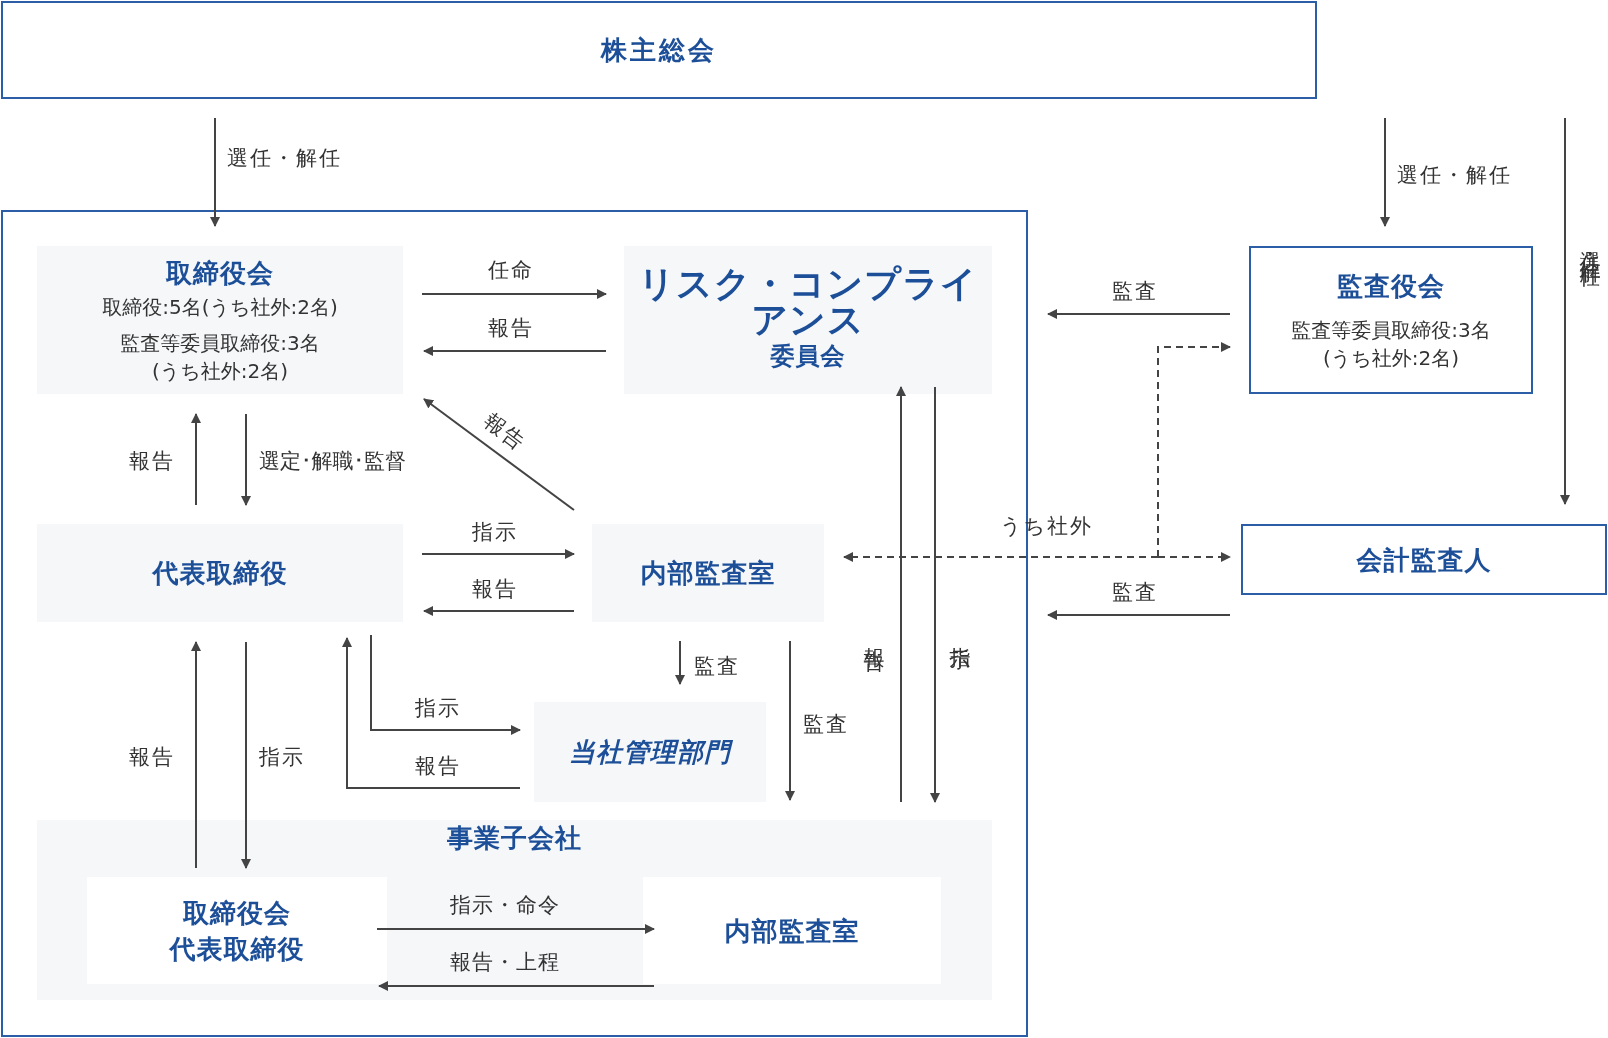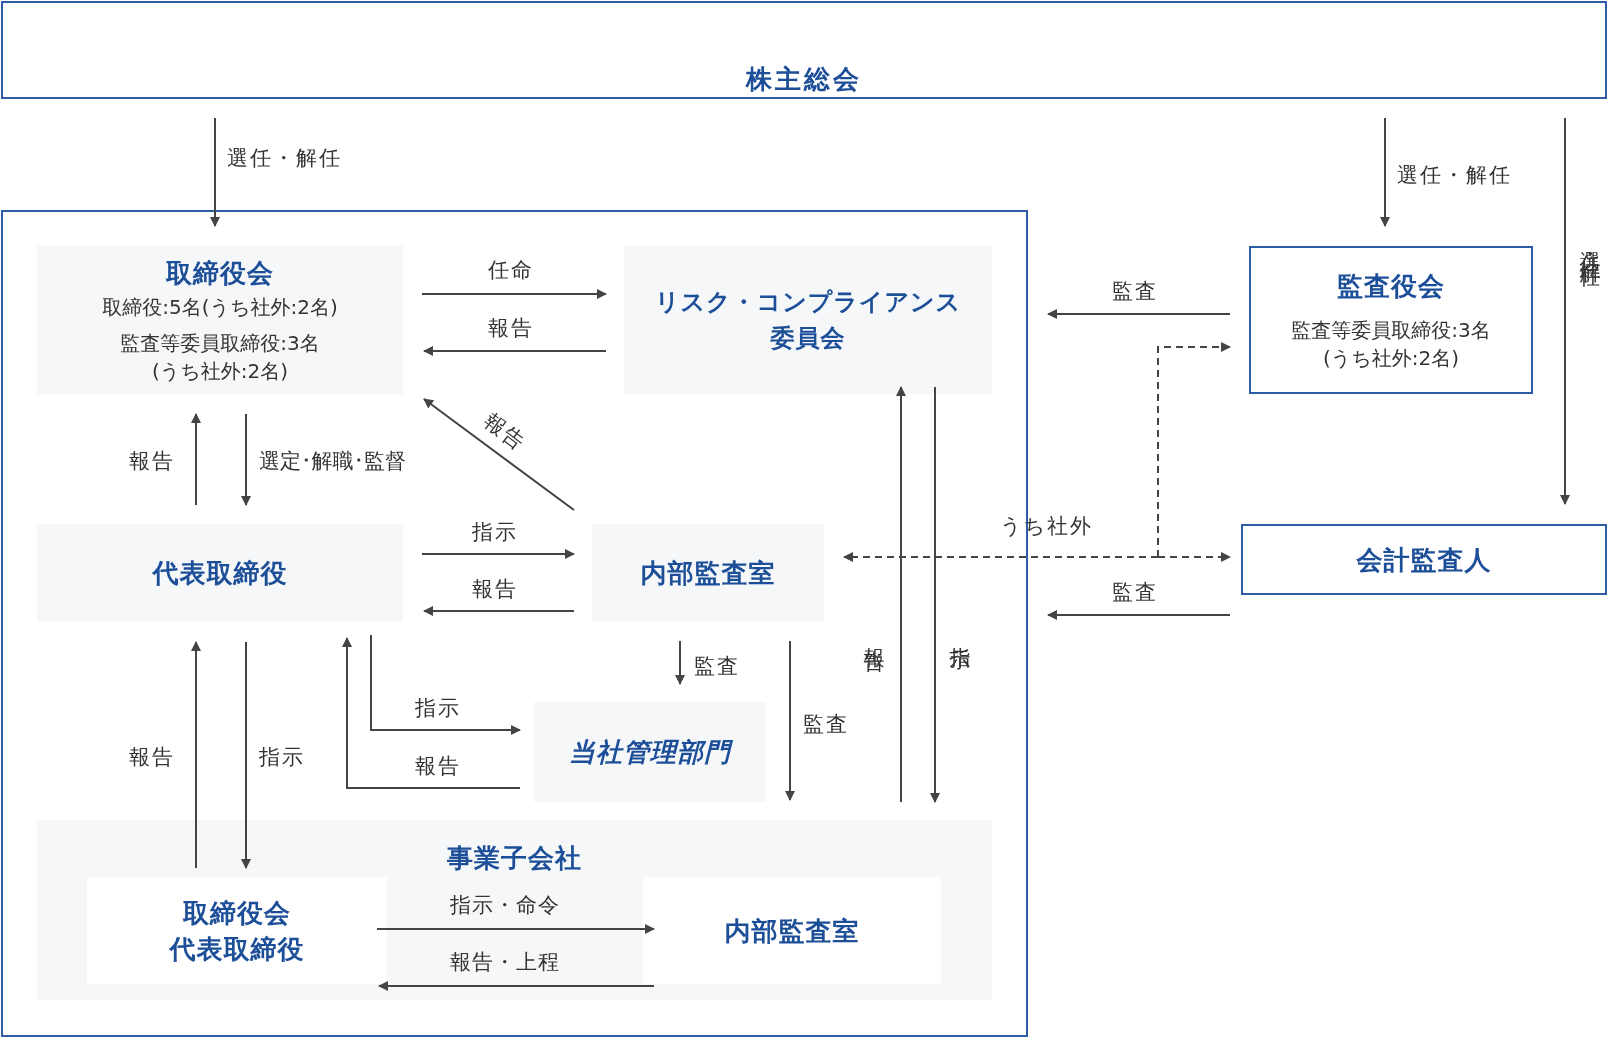--- a/index.html
+++ b/index.html
@@ -10,34 +10,34 @@
   .wbox{background:#ffffff;display:flex;flex-direction:column;align-items:center;justify-content:center;text-align:center;}
   .title{color:#1d4f99;font-weight:bold;font-size:26px;line-height:36px;letter-spacing:1px;}
   .sub{color:#333;font-size:20px;line-height:28px;}
   .lbl{position:absolute;font-size:21px;color:#333;white-space:nowrap;line-height:24px;letter-spacing:2px;}
   .vlbl{position:absolute;font-size:21px;color:#333;writing-mode:vertical-rl;text-orientation:upright;letter-spacing:4px;line-height:24px;}
   svg{position:absolute;left:0;top:0;}
 </style>
 </head>
 <body>
 
-<div class="abs frame" style="left:1px;top:1px;width:1606px;height:98px;display:flex;align-items:flex-end;justify-content:center;">
+<div class="abs frame" style="left:1px;top:1px;width:1316px;height:98px;display:flex;align-items:center;justify-content:center;">
   <span class="title" style="letter-spacing:3px;">株主総会</span>
 </div>
 <div class="abs frame" style="left:1px;top:210px;width:1027px;height:827px;background:transparent;"></div>
 
 <div class="abs box" style="left:37px;top:246px;width:366px;height:148px;">
   <div class="title">取締役会</div>
   <div class="sub" style="margin-top:2px;">取締役:5名(うち社外:2名)</div>
   <div class="sub" style="margin-top:8px;">監査等委員取締役:3名</div>
   <div class="sub">(うち社外:2名)</div>
 </div>
 
 <div class="abs box" style="left:624px;top:246px;width:368px;height:148px;">
-  <div class="title" style="font-size:24px;">リスク・コンプライアンス</div>
+  <div class="title" style="font-size:36px;">リスク・コンプライアンス</div>
   <div class="title" style="font-size:24px;">委員会</div>
 </div>
 
 <div class="abs frame" style="left:1249px;top:246px;width:284px;height:148px;display:flex;flex-direction:column;align-items:center;justify-content:center;">
   <div class="title">監査役会</div>
   <div class="sub" style="margin-top:12px;">監査等委員取締役:3名</div>
   <div class="sub">(うち社外:2名)</div>
 </div>
 
 <div class="abs box" style="left:37px;top:524px;width:366px;height:98px;">
@@ -50,21 +50,21 @@
 
 <div class="abs frame" style="left:1241px;top:524px;width:366px;height:71px;display:flex;align-items:center;justify-content:center;">
   <div class="title">会計監査人</div>
 </div>
 
 <div class="abs box" style="left:534px;top:702px;width:232px;height:100px;font-style:italic;">
   <div class="title">当社管理部門</div>
 </div>
 
 <div class="abs box" style="left:37px;top:820px;width:955px;height:180px;justify-content:flex-start;">
-  <div class="title" style="margin-top:20px;">事業子会社</div>
+  <div class="title" style="">事業子会社</div>
 </div>
 <div class="abs wbox" style="left:87px;top:877px;width:300px;height:107px;">
   <div class="title">取締役会</div>
   <div class="title">代表取締役</div>
 </div>
 <div class="abs wbox" style="left:643px;top:877px;width:298px;height:107px;">
   <div class="title">内部監査室</div>
 </div>
 
 <svg width="1608" height="1038">

